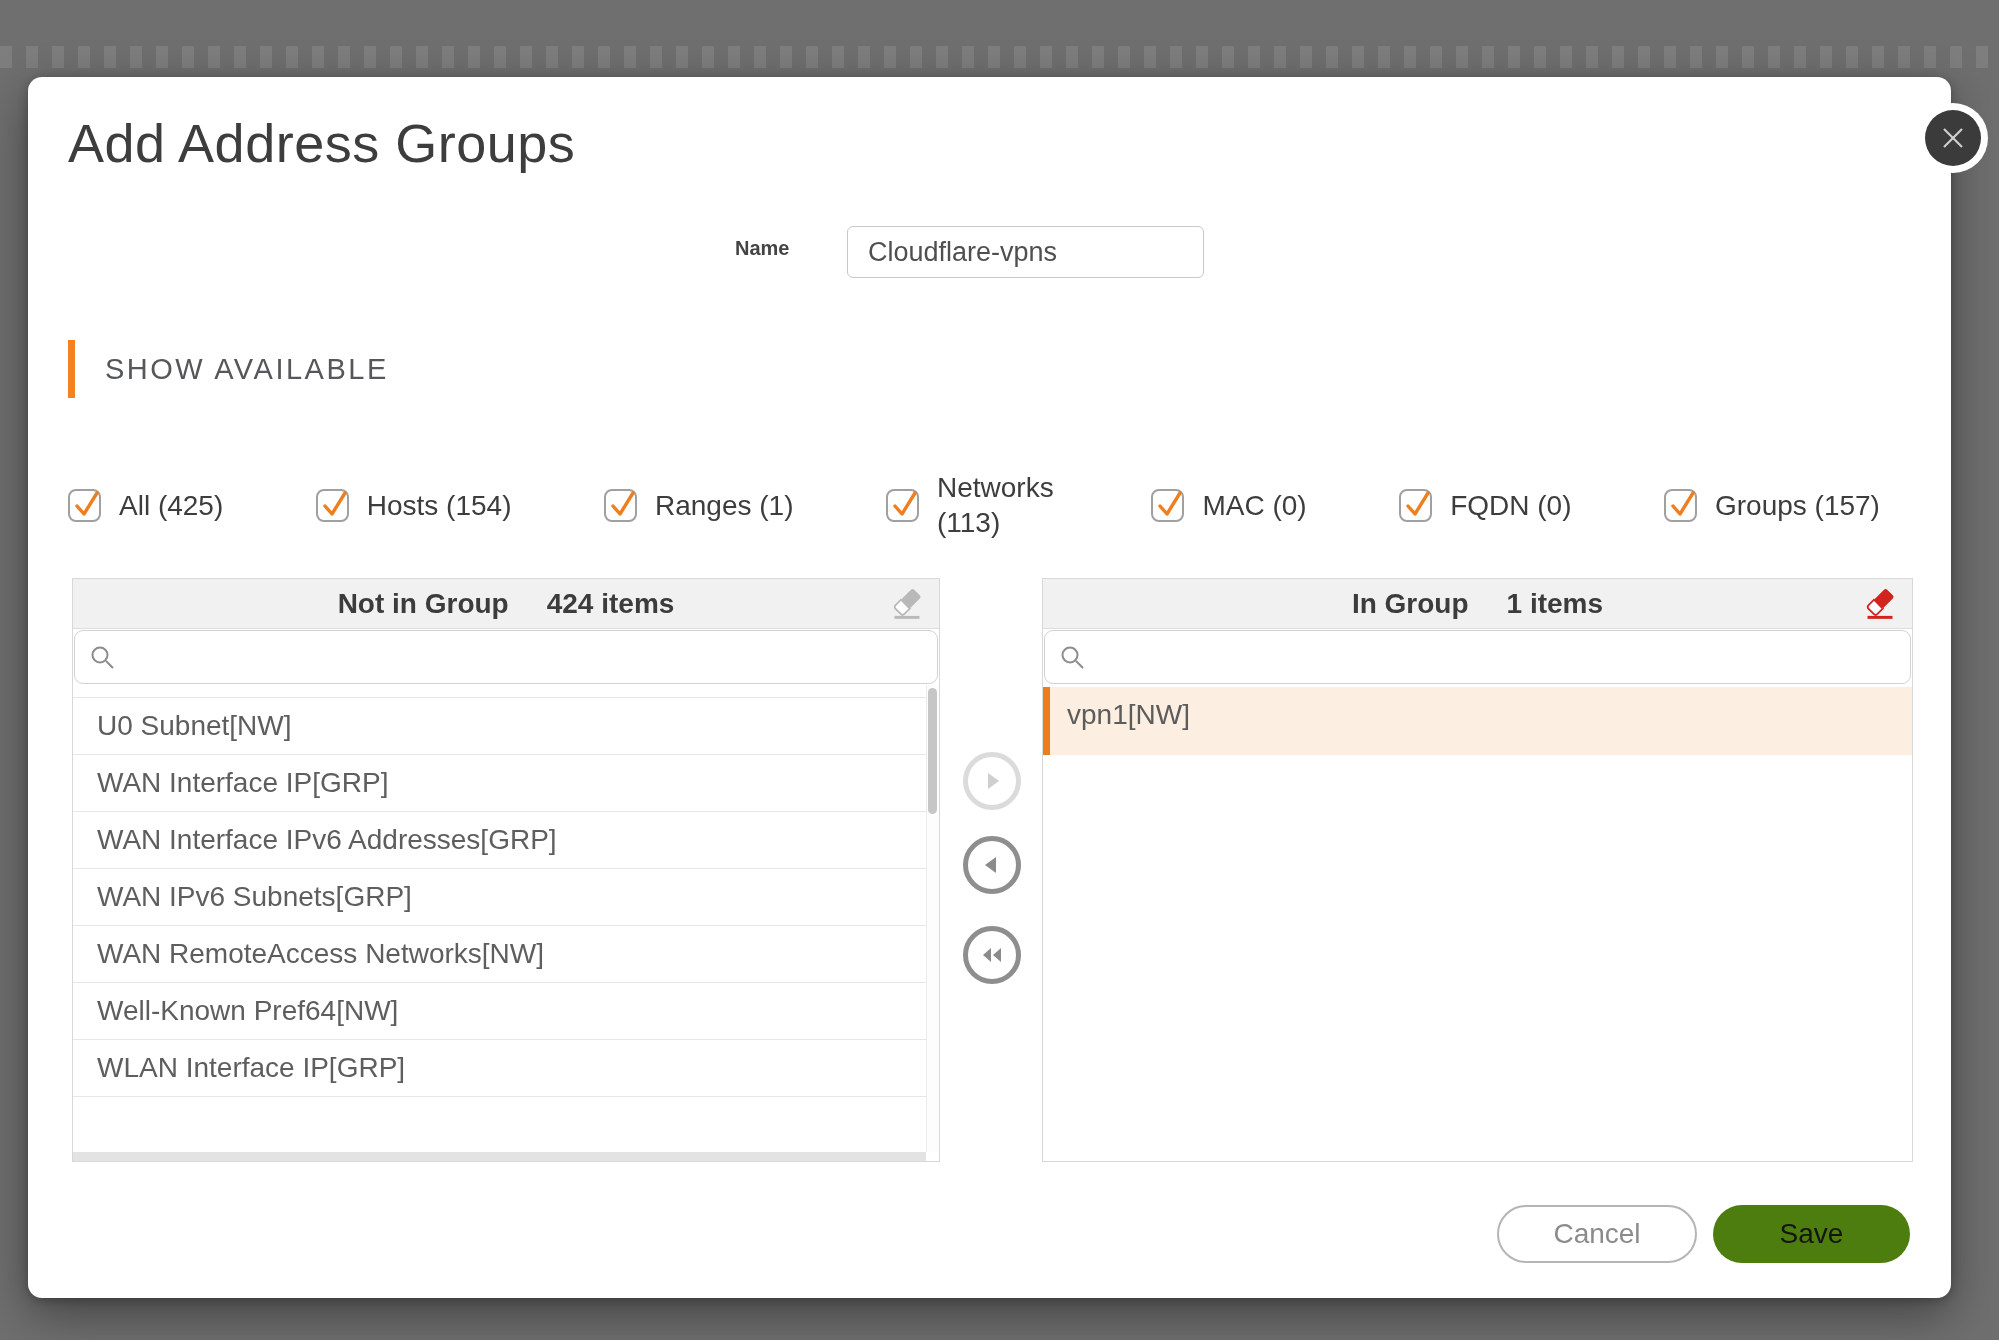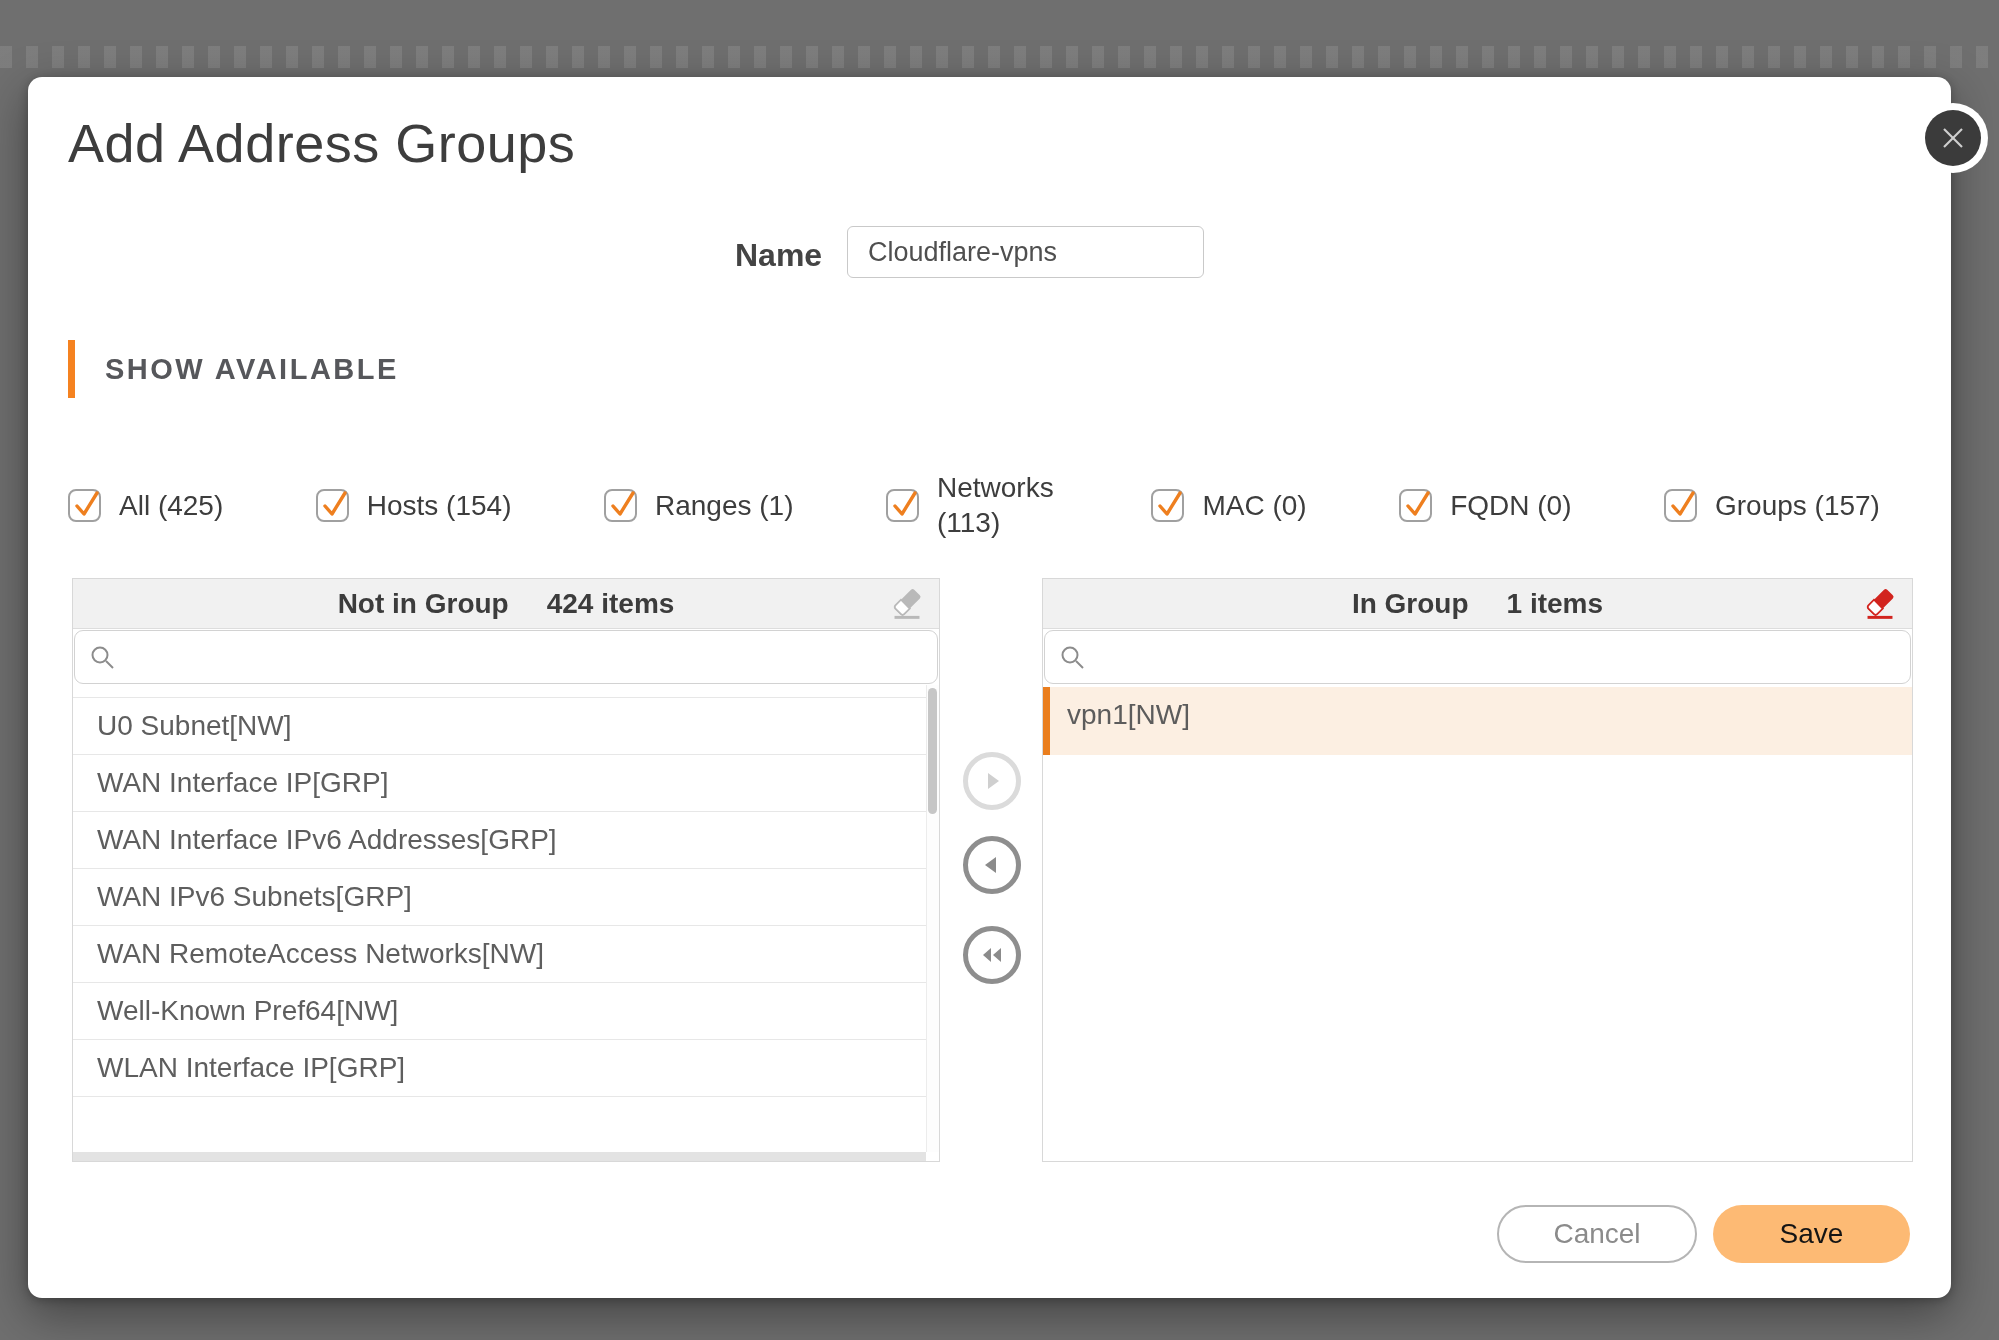--- a/index.html
+++ b/index.html
@@ -26,33 +26,33 @@
   }
 
   .dialog-title {
     position:absolute; left:40px; top:35px;
     font-size:54px; font-weight:500; color:#3D3D3D; letter-spacing:0.5px;
   }
 
   
   .name-label {
     position:absolute; left:707px; top:160px;
-    font-size:32px; font-weight:700; color:#444444;
+    font-size:20px; font-weight:700; color:#444444;
   }
   .name-input {
     position:absolute; left:819px; top:149px; width:357px; height:52px;
     border:1px solid #C9C9C9; border-radius:6px; padding:0 20px;
     font-size:27px; color:#4F4F4F; font-family:"Liberation Sans", sans-serif; outline:none;
   }
 
   
   .section-bar { position:absolute; left:40px; top:263px; width:7px; height:58px; background:#F58220; }
   .section-title {
     position:absolute; left:77px; top:276px;
-    font-size:29px; color:#56575B; letter-spacing:2.5px;font-weight:bold;
+    font-size:29px; color:#56575B; letter-spacing:2.5px;
   }
 
   
   .filters {
     position:absolute; left:40px; top:378px; width:1812px; height:100px;
     display:flex; justify-content:space-between; align-items:center;
   }
   .filter { display:flex; align-items:center; gap:18px; cursor:pointer; }
   .checkbox {
     width:33px; height:33px; border:2px solid #A0A0A0; border-radius:8px;
@@ -125,21 +125,21 @@
   .t1 { top:675px; } .t2 { top:759px; } .t3 { top:849px; }
 
   
   .btn-cancel {
     position:absolute; left:1469px; top:1128px; width:200px; height:58px;
     border:2px solid #B5B5B5; border-radius:29px; background:#fff;
     font-size:28px; color:#8B8B8B; font-family:"Liberation Sans", sans-serif; cursor:pointer;
   }
   .btn-save {
     position:absolute; left:1685px; top:1128px; width:197px; height:58px;
-    border:none; border-radius:29px; background:#fdba74;
+    border:none; border-radius:29px; background:#4d7c0f;
     font-size:28px; color:#141414; font-family:"Liberation Sans", sans-serif; cursor:pointer;
   }
 </style>
 </head>
 <body>
 
 <div class="stage">
   <div class="backdrop-pattern"></div>
 
   <div class="modal">

